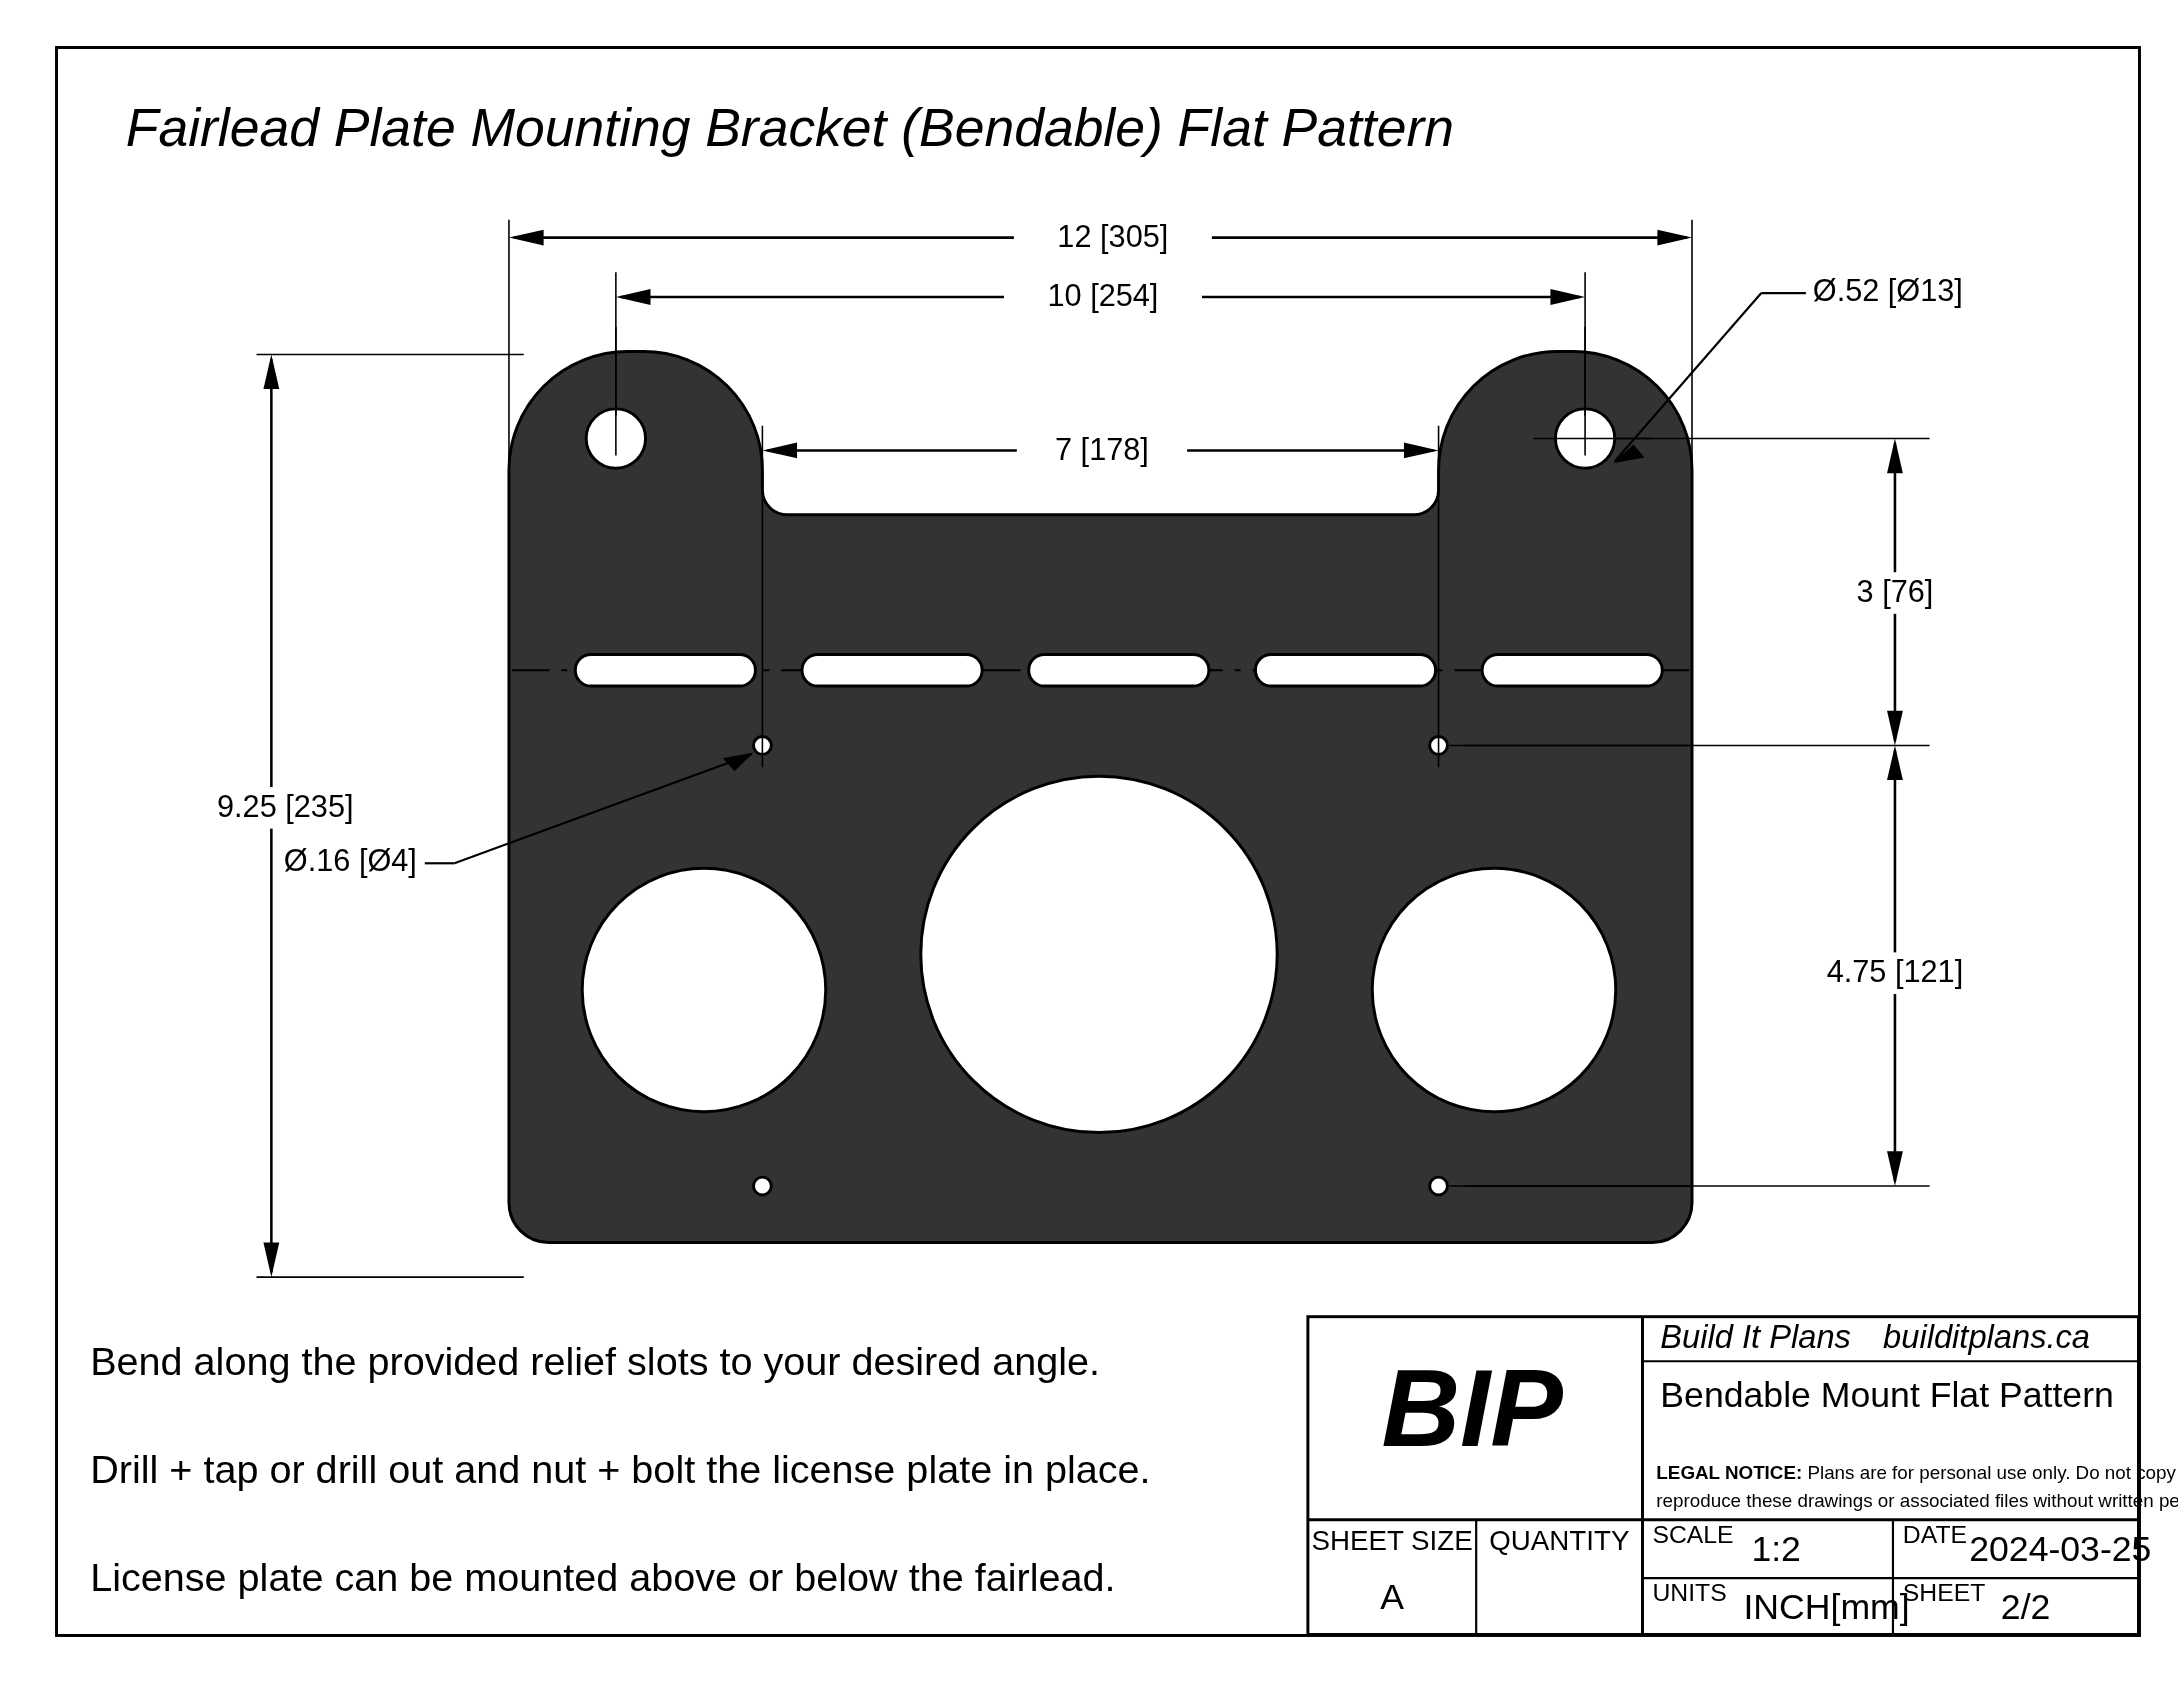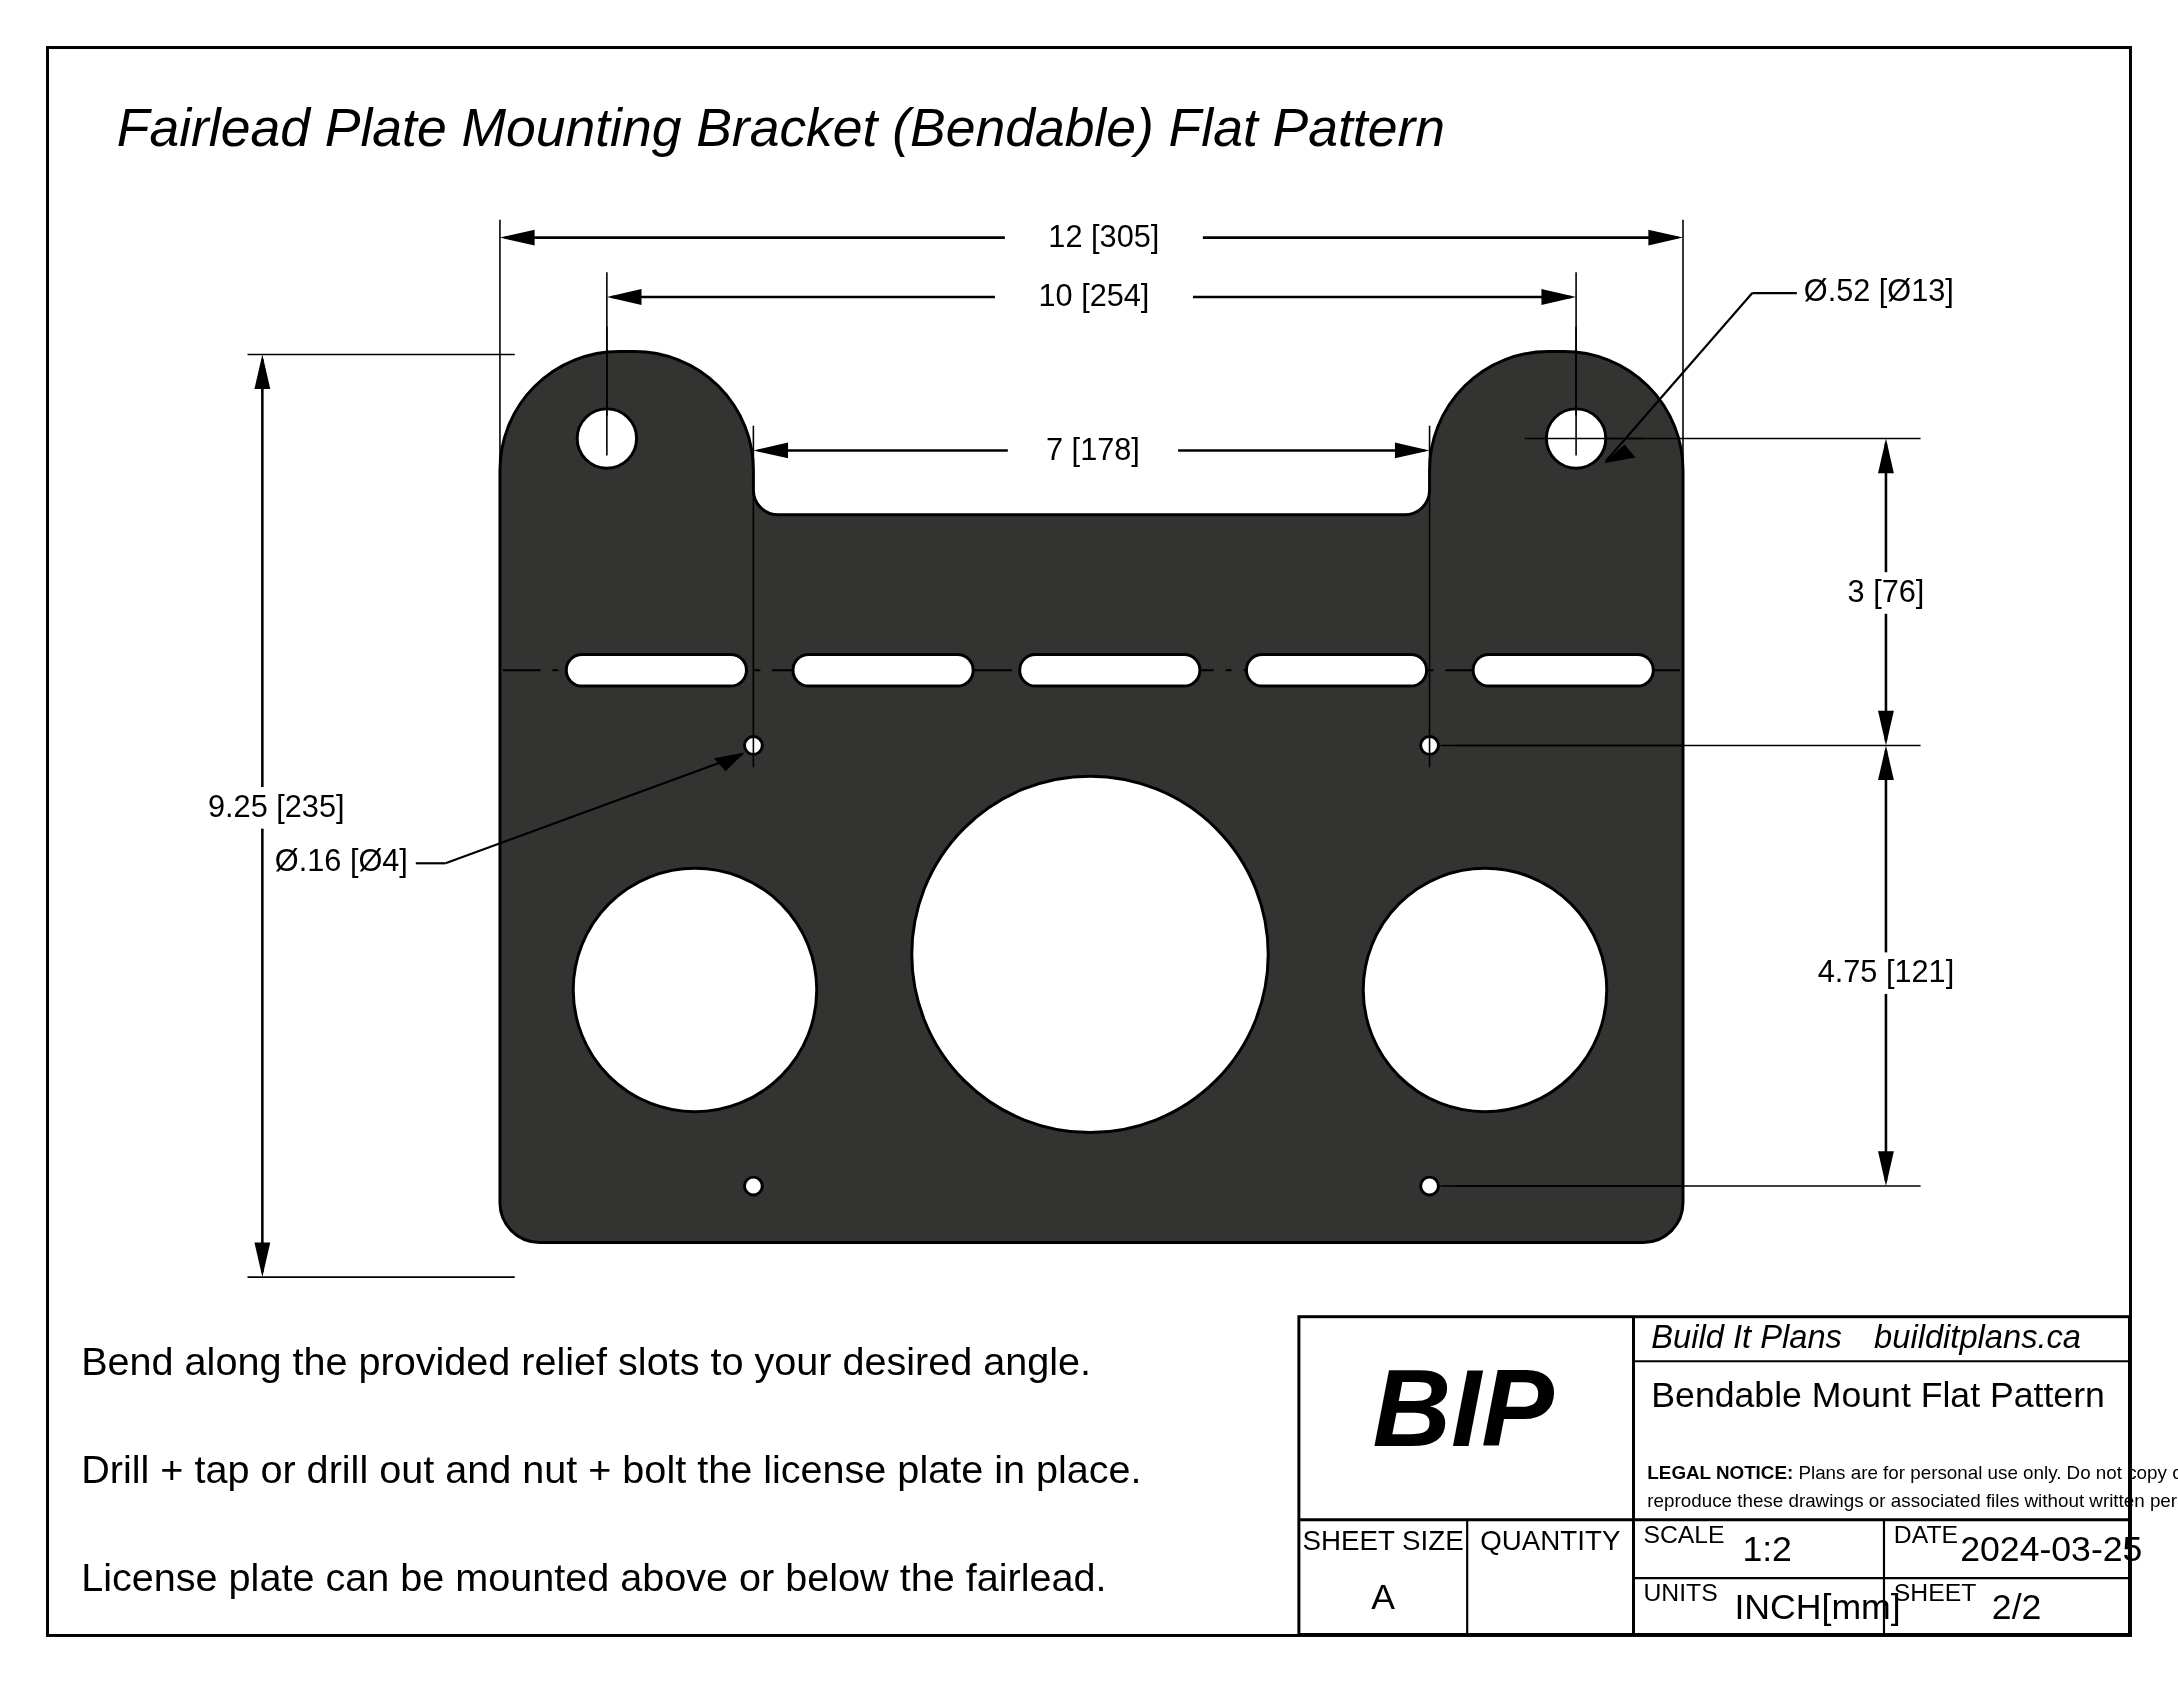--- a/index.html
+++ b/index.html
@@ -9,21 +9,21 @@
   }
   body {
     width: 2178px;
     height: 1683px;
     font-family: "Liberation Sans", sans-serif;
     position: relative;
     overflow: hidden;
   }
   #sheet {
     position: absolute;
-    left: 0; top: 0;
+    left: 9px; top: 0;
     width: 1794px;
     height: 1683px;
     text-align: center;
   }
   svg { display: block; }
   .frame {
     fill: none;
     stroke: #000000;
     stroke-width: 3;
   }

